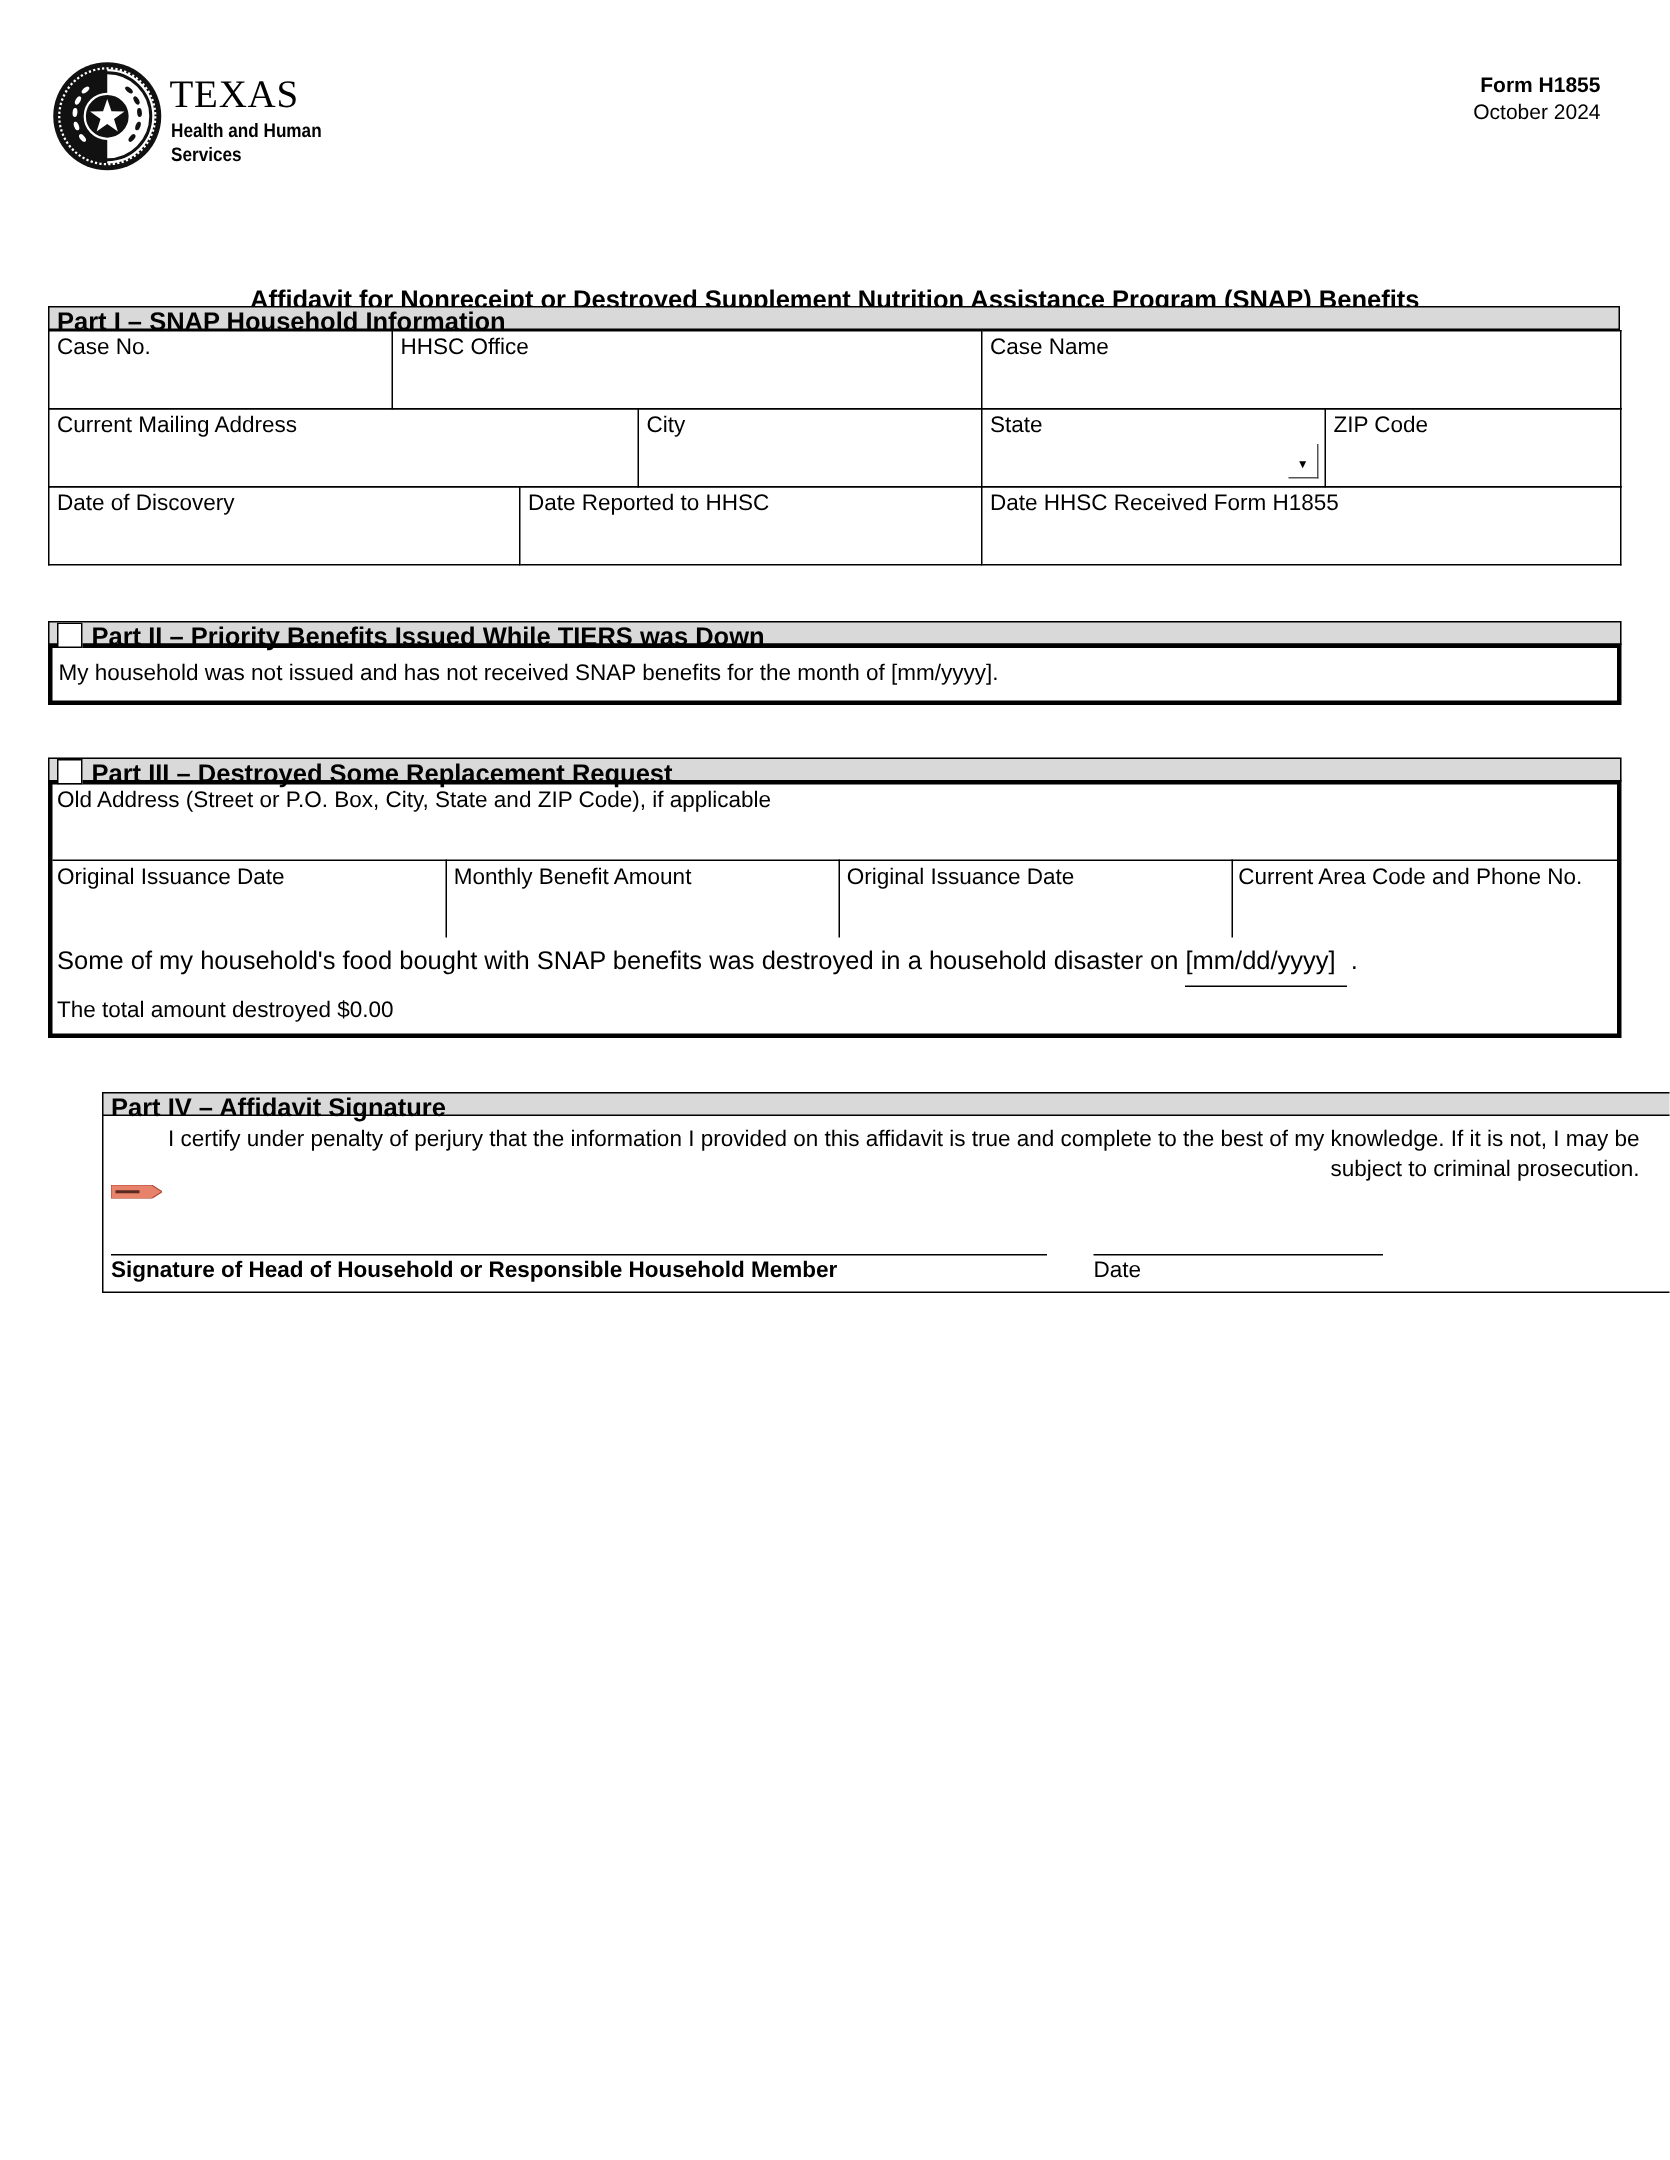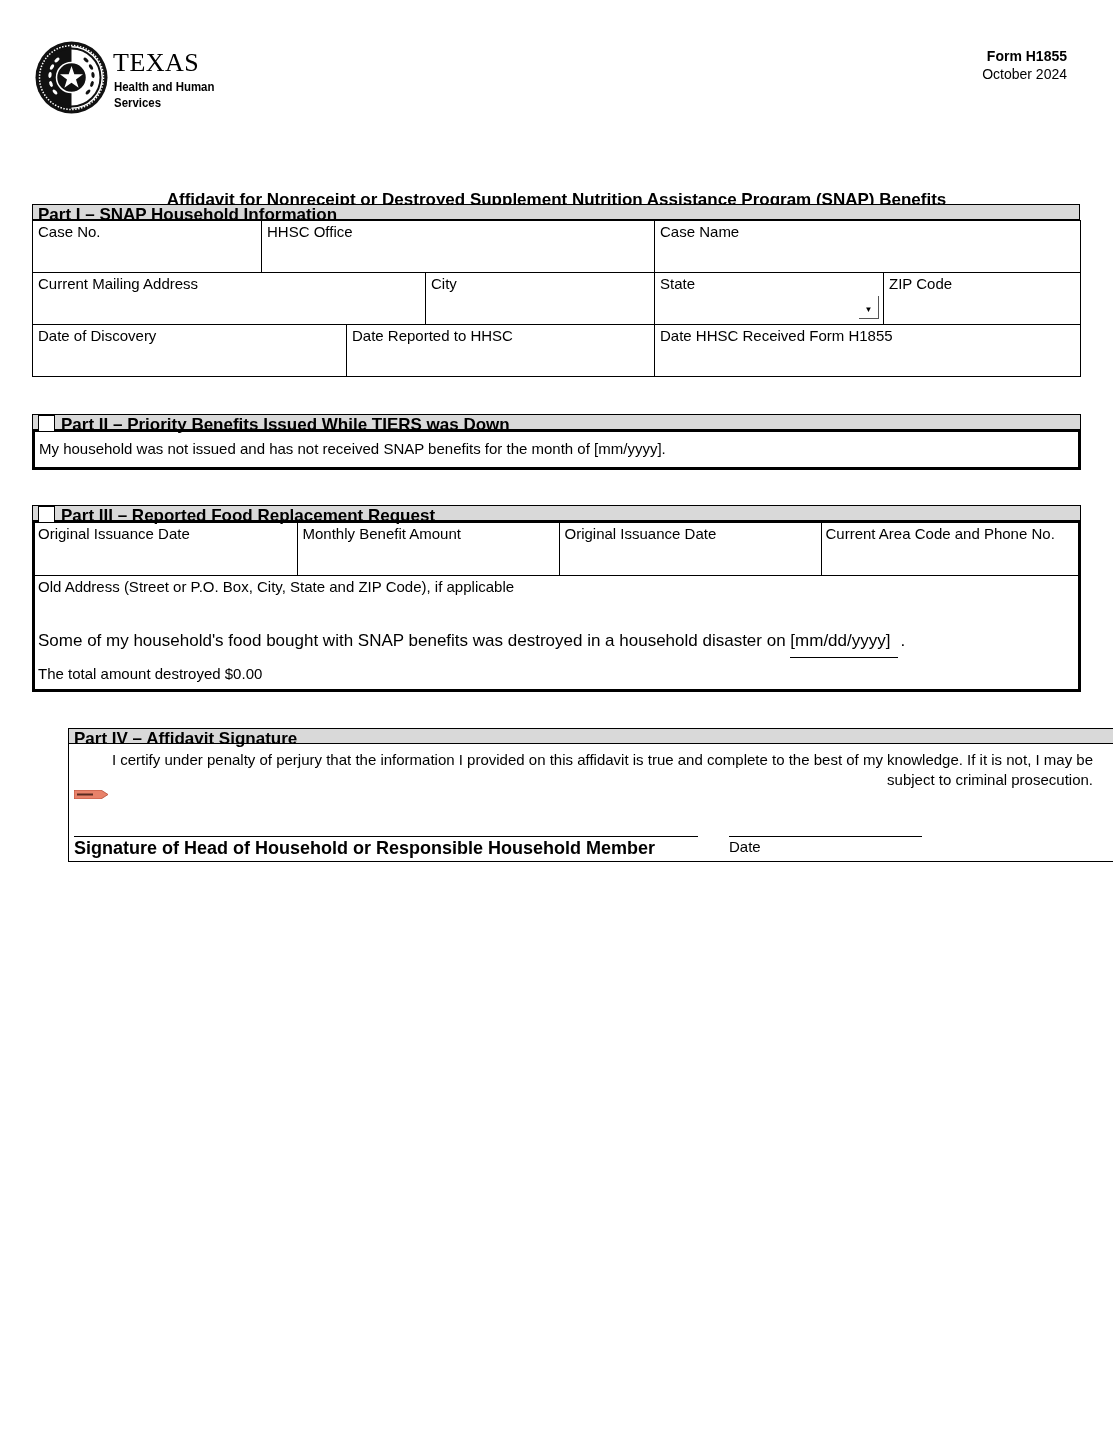--- a/index.html
+++ b/index.html
@@ -26,21 +26,21 @@
     .dropdown-btn { position: absolute; right: 4px; bottom: 5px; width: 20px; height: 23px; border-right: 1px solid #555; border-bottom: 1px solid #555; font-size: 8px; display: flex; align-items: center; justify-content: center; padding-top: 4px; }
 
     .thick-box { border: 3px solid #000; }
     .line-row { padding: 6px 4px; font-size: 15px; }
     .underline-field { display: inline-block; border-bottom: 1px solid #000; padding: 0 8px 6px 0; }
 
     .p4-body { border: 1px solid #000; border-top: none; height: 118px; position: relative; font-size: 15px; text-align: right; }
     .p4-text { position: absolute; left: 5px; top: 6px; right: 22px; line-height: 20px; }
     .sticky-tag { position: absolute; left: 5px; top: 46px; width: 34px; height: 9px; }
     .sig-line { position: absolute; left: 5px; top: 92px; width: 624px; border-top: 1px solid #000; }
-    .sig-label { position: absolute; left: 5px; top: 94px; font-weight: bold; font-size: 18px; }
+    .sig-label { position: absolute; left: 5px; top: 94px; font-weight: bold; font-size: 15px; }
     .date-line { position: absolute; left: 660px; top: 92px; width: 193px; border-top: 1px solid #000; }
     .date-label { position: absolute; left: 660px; top: 94px; font-weight: normal; font-size: 15px; }
   </style>
 </head>
 <body>
 
 <div class="logo">
   <svg class="seal" viewBox="0 0 75 75">
     <circle cx="37.5" cy="37.5" r="36" fill="#111"></circle>
     <circle cx="37.5" cy="37.5" r="32" fill="none" stroke="#fff" stroke-width="1.5" stroke-dasharray="1.5 1.5"></circle>
@@ -140,39 +140,39 @@
   <div class="thick-box" style="height:41px; margin-top:-1px;">
     <div class="line-row" style="padding-top:8px;">
       <span>My household was not issued and has not received SNAP benefits for the month of </span><span>[mm/yyyy]</span><span>.</span>
     </div>
   </div>
 </div>
 
 <div class="section" style="top:505px; width:1049px;">
   <div class="sec-head">
     <span class="checkbox"></span>
-    <span>Part III – Reported Food Replacement Request</span>
+    <span>Part III – Destroyed Some Replacement Request</span>
   </div>
   <div class="thick-box" style="margin-top:-1px;">
     <table class="grid" style="border-style:hidden;">
       <colgroup>
         <col style="width:262px">
           <col style="width:262px">
           <col style="width:262px">
           <col style="width:257px">
       </colgroup>
       <tbody>
           <tr>
+        <td colspan="4" style="border-top:none; border-left:none; border-right:none; height:50px; padding-left:3px;"><span>Old Address (Street or P.O. Box, City, State and ZIP Code), if applicable</span></td>
+      </tr>
+      <tr>
         <td style="border-left:none; padding-left:3px;"><span>Original Issuance Date</span></td>
         <td><span>Monthly Benefit Amount</span></td>
         <td><span>Original Issuance Date</span></td>
         <td style="border-right:none; padding-left:4px; white-space:nowrap;"><span>Current Area Code and Phone No.</span></td>
-      </tr>
-      <tr>
-        <td colspan="4" style="border-top:none; border-left:none; border-right:none; height:50px; padding-left:3px;"><span>Old Address (Street or P.O. Box, City, State and ZIP Code), if applicable</span></td>
       </tr>
     </tbody>
       </table>
     <div style="height:64px; position:relative;">
       <div style="position:absolute; left:3px; top:6px; font-size:17px;">
         <span>Some of my household's food bought with SNAP benefits was destroyed in a household disaster on </span><span class="underline-field">[mm/dd/yyyy]</span><span style="margin-left:2px;">.</span>
       </div>
       <div style="position:absolute; left:3px; top:40px; font-size:15px;">
         <span>The total amount destroyed </span><span>$0.00</span>
       </div>

